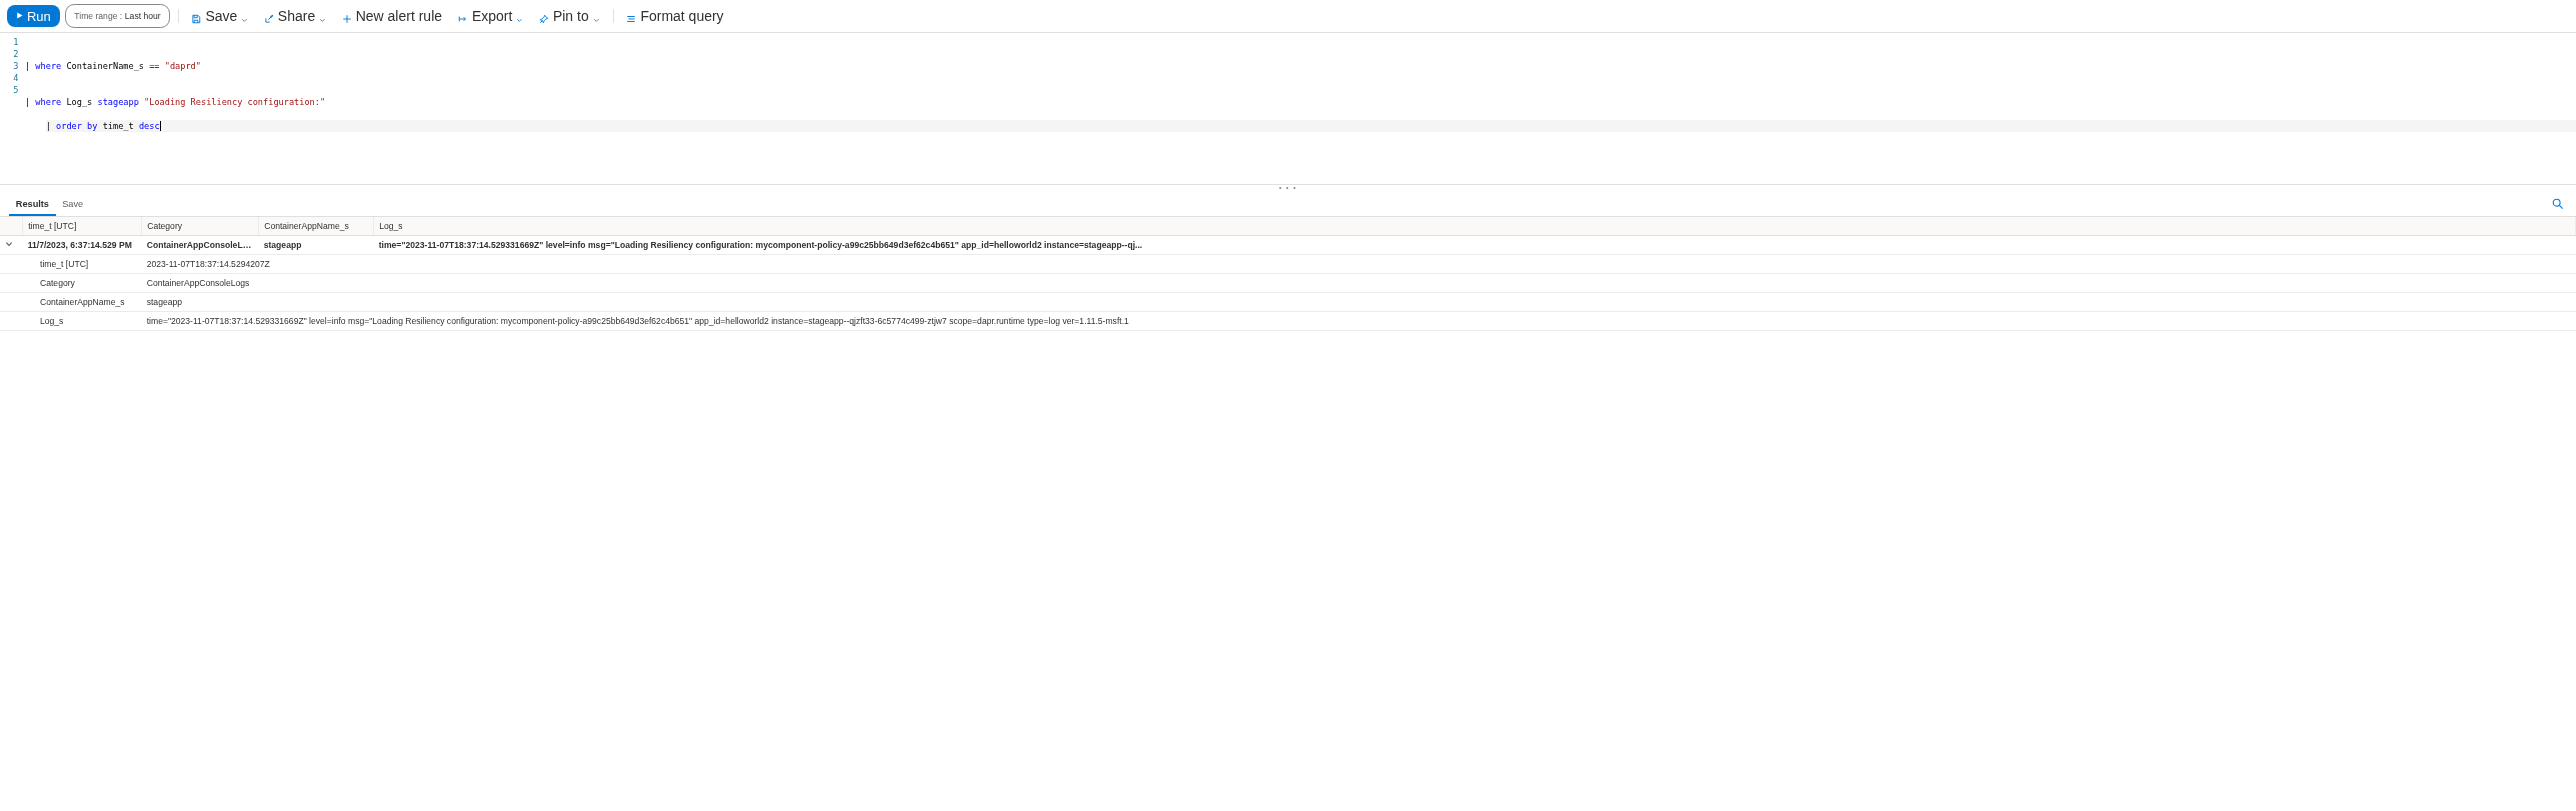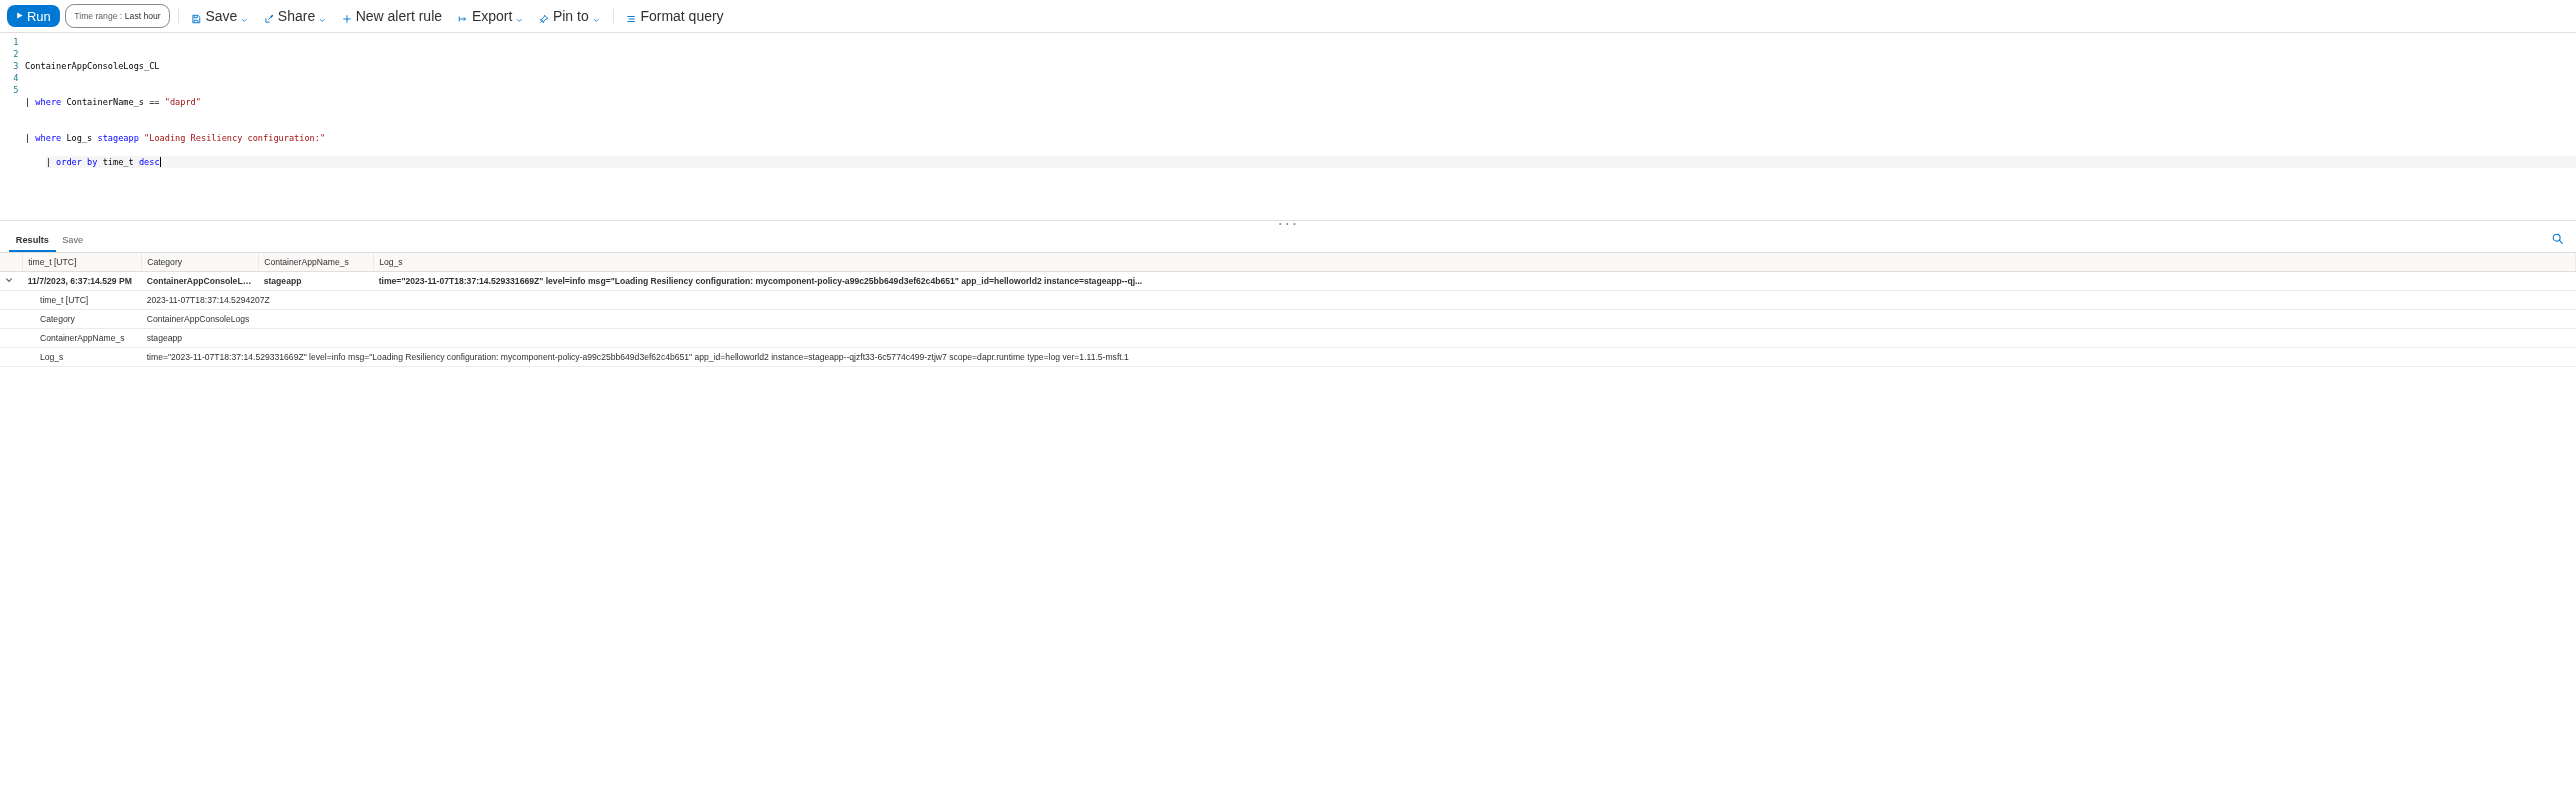--- a/index.html
+++ b/index.html
@@ -27,21 +27,21 @@
   .tk-kw { color: #0000ff; }
   .tk-str { color: #a31515; }
   .tk-plain { color: #000; }
   .cursor-line { background: #f5f5f5; display: inline-block; min-width: 100%; }
   .blink-cursor { display: inline-block; width: 0.7px; height: 10px; background: #000; vertical-align: text-bottom; }
 
   
   .drag-handle { text-align: center; font-size: 7.2px; color: #8a8886; letter-spacing: 1.3px; height: 8px; line-height: 6.6px; cursor: row-resize; }
 
   
-  .tabs-row { display: flex; border-bottom: 0.7px solid #e1dfdd; padding: 0 9.2px; position: relative; }
+  .tabs-row { display: flex; align-items: center; border-bottom: 0.7px solid #e1dfdd; padding: 0 9.2px; position: relative; }
   .tab { padding: 6.6px 6.6px 5.3px 6.6px; font-size: 9.2px; color: #605e5c; cursor: pointer; border-bottom: 2px solid transparent; }
   .tab.active { color: #323130; font-weight: 600; border-bottom-color: #0078d4; }
   .search-right { margin-left: auto; padding: 4px; cursor: pointer; }
   .search-right svg { width: 11.2px; height: 11.2px; stroke: #0078d4; fill: none; stroke-width: 1.8; }
 
   
   .tbl { width: 100%; border-collapse: collapse; table-layout: fixed; }
   .tbl th { text-align: left; font-weight: 400; font-size: 8.6px; color: #323130; padding: 4px 5.3px; border-bottom: 0.7px solid #e1dfdd; border-right: 0.7px solid #edebe9; background: #faf9f8; white-space: nowrap; overflow: hidden; text-overflow: ellipsis; }
   .tbl td { font-size: 8.6px; padding: 4px 5.3px; border-bottom: 0.7px solid #edebe9; white-space: nowrap; overflow: hidden; text-overflow: ellipsis; }
   .col-expand { width: 22.4px; }
@@ -133,21 +133,20 @@
 
 <div class="editor">
   <div class="gutter">
     <div>1</div>
     <div>2</div>
     <div>3</div>
     <div>4</div>
     <div>5</div>
   </div>
   <div class="code">
-    <div class="line"><span class="tk-plain">ContainerAppConsoleLogs_CL</span></div>
     <div class="line"><span class="tk-plain">| </span><span class="tk-kw">where</span><span class="tk-plain"> ContainerName_s == </span><span class="tk-str">"daprd"</span></div>
     <div class="line"><span class="tk-plain">| </span><span class="tk-kw">where</span><span class="tk-plain"> Log_s </span><span class="tk-kw">stageapp</span><span class="tk-plain"> </span><span class="tk-str">"Loading Resiliency configuration:"</span></div>
     <div class="line cursor-line"><span class="tk-plain">| </span><span class="tk-kw">order by</span><span class="tk-plain"> time_t </span><span class="tk-kw">desc</span><span class="blink-cursor"></span></div>
   </div>
 </div>
 
 <div class="drag-handle">• • •</div>
 
 <div class="tabs-row">
   <div class="tab active">Results</div>

